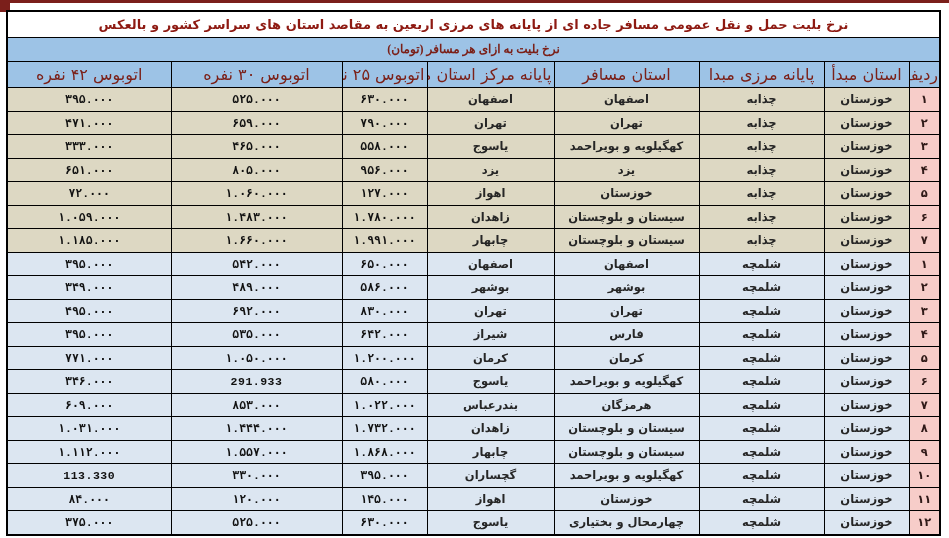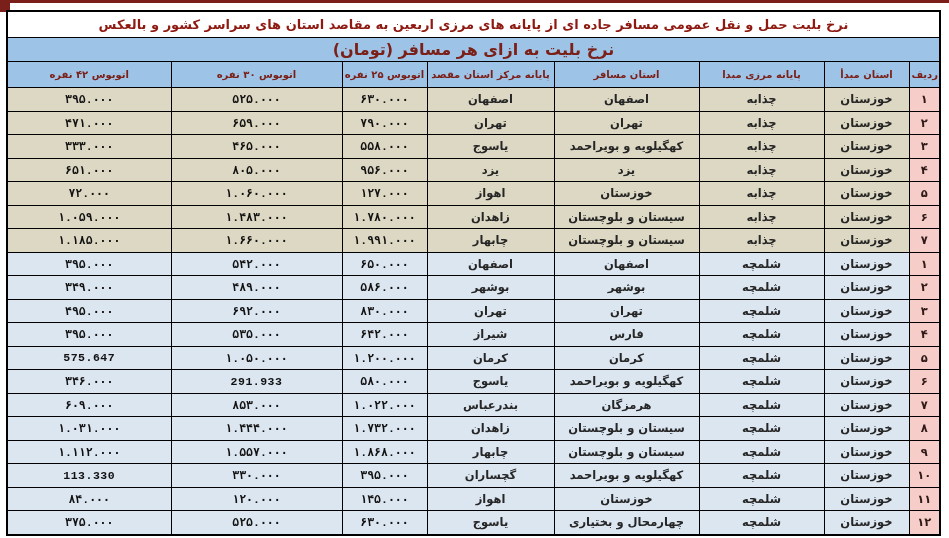--- a/index.html
+++ b/index.html
@@ -30,25 +30,25 @@
     text-align:center;vertical-align:middle;
     overflow:hidden;white-space:nowrap;
     padding:0 2px;
   }
   .title-row th{
     height:25px;background:#ffffff;color:var(--title-text);
     font-size:13px;font-weight:bold;
   }
   .subtitle-row th{
     height:23px;background:var(--header-bg);color:var(--header-text);
-    font-size:16px;font-weight:bold;
+    font-size:12px;font-weight:bold;font-family:Liberation Serif, serif;
   }
   .colhead-row th{
     height:25px;background:var(--header-bg);color:var(--header-text);
-    font-size:10px;font-weight:bold;
+    font-size:16px;font-weight:normal;
   }
   tbody td{
     height:22.5px;font-size:11.5px;font-weight:bold;color:#262626;
   }
   tbody tr.rowA td{background:var(--row-group-a-bg);}
   tbody tr.rowB td{background:var(--row-group-b-bg);}
   tbody td.rownum{background:var(--row-number-bg) !important;color:#301a18;}
   tbody td.fare{color:#111111;letter-spacing:0.5px;font-family:Liberation Mono, monospace;}
 </style>
 </head>
@@ -199,21 +199,21 @@
           <td class="fare">۳۹۵.۰۰۰</td>
         </tr>
         <tr class="rowB">
           <td class="rownum">۵</td>
           <td>خوزستان</td>
           <td>شلمچه</td>
           <td>کرمان</td>
           <td>کرمان</td>
           <td class="fare">۱.۲۰۰.۰۰۰</td>
           <td class="fare">۱.۰۵۰.۰۰۰</td>
-          <td class="fare">575.647</td>
+          <td class="fare">۷۷۱.۰۰۰</td>
         </tr>
         <tr class="rowB">
           <td class="rownum">۶</td>
           <td>خوزستان</td>
           <td>شلمچه</td>
           <td>کهگیلویه و بویراحمد</td>
           <td>یاسوج</td>
           <td class="fare">۵۸۰.۰۰۰</td>
           <td class="fare">291.933</td>
           <td class="fare">۳۴۶.۰۰۰</td>

